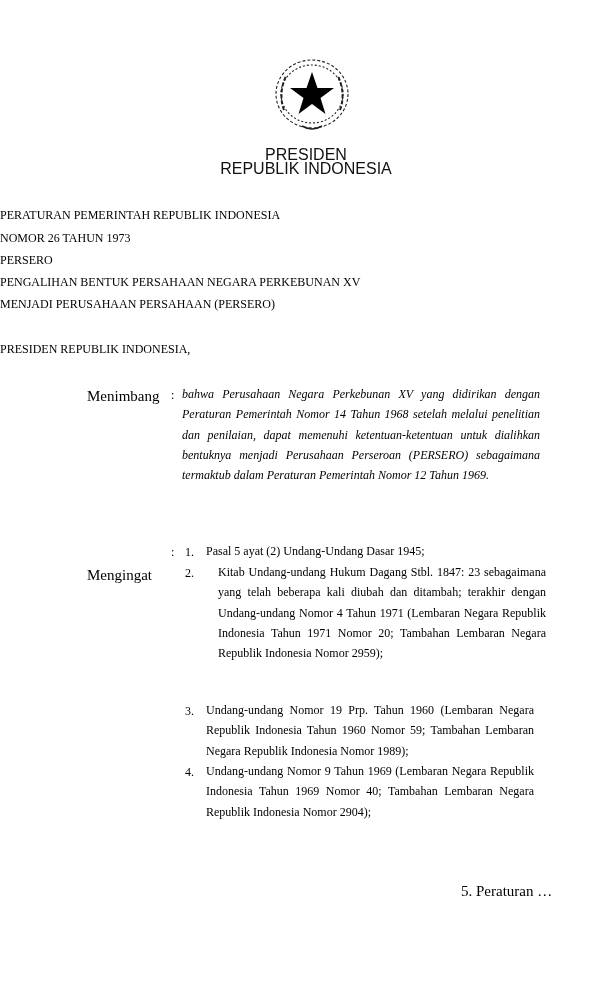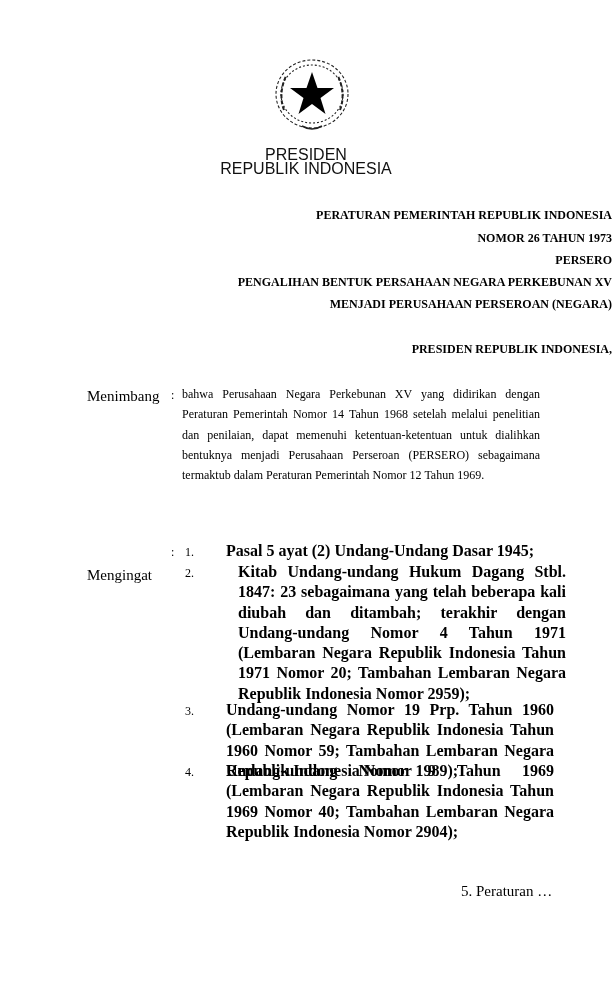--- a/index.html
+++ b/index.html
@@ -1,29 +1,29 @@
 <!DOCTYPE html>
 <html><head>
 <meta charset="utf-8">
 <style>
   html, body { margin:0; padding:0; background:#ffffff; }
   body { width:612px; height:1008px; position:relative; overflow:hidden;
          font-family:"Liberation Serif", serif; color:#000; }
   .emblem { position:absolute; left:272px; top:58px; width:80px; height:76px; }
   .pres { position:absolute; left:0; width:612px; text-align:center;
           font-family:"Liberation Sans", sans-serif; font-size:16px; color:#111; }
-  .title { position:absolute; left:0; width:612px; text-align:right;
-           font-weight:bold; font-size:12px; }
+  .title { position:absolute; left:0; width:612px; text-align:left;
+           font-weight:normal; font-size:12px; }
   .label { position:absolute; left:87px; font-size:15px; }
   .colon { position:absolute; left:171px; font-size:12px; }
   .para { position:absolute; left:182px; width:358px; font-size:12px;
           line-height:20.3px; text-align:justify; }
   .num { position:absolute; left:185px; font-size:12px; }
-  .item { position:absolute; left:226px; width:328px; font-size:16px;
-          line-height:20.3px; text-align:justify;font-weight:bold; }
+  .item { position:absolute; left:206px; width:328px; font-size:12px;
+          line-height:20.3px; text-align:justify; }
   .cont { position:absolute; left:461px; top:883px; font-size:15px; }
 </style>
 </head>
 <body>
 
 <svg class="emblem" viewBox="0 0 80 76">
   <g fill="none" stroke="#222" stroke-width="1.1">
     <ellipse cx="40" cy="36" rx="36" ry="34" stroke-dasharray="3 2"></ellipse>
     <ellipse cx="40" cy="36" rx="31" ry="29" stroke-dasharray="2 2"></ellipse>
     <path d="M12 52 Q6 36 14 18" stroke-width="2" stroke-dasharray="4 2"></path>
@@ -33,26 +33,26 @@
   <polygon points="40,14 45.5,30 62,30 48.5,40 53.5,56 40,46 26.5,56 31.5,40 18,30 34.5,30" fill="#000"></polygon>
 </svg>
 
 <div class="pres" style="top:146px;">PRESIDEN</div>
 <div class="pres" style="top:160px;">REPUBLIK INDONESIA</div>
 
 <div class="title" style="top:208px;">PERATURAN PEMERINTAH REPUBLIK INDONESIA</div>
 <div class="title" style="top:231px;">NOMOR 26 TAHUN 1973</div>
 <div class="title" style="top:253px;">PERSERO</div>
 <div class="title" style="top:275px;">PENGALIHAN BENTUK PERSAHAAN NEGARA PERKEBUNAN XV</div>
-<div class="title" style="top:297px;">MENJADI PERUSAHAAN PERSEROAN (NEGARA)</div>
+<div class="title" style="top:297px;">MENJADI PERUSAHAAN PERSAHAAN (PERSERO)</div>
 <div class="title" style="top:342px;">PRESIDEN REPUBLIK INDONESIA,</div>
 
 <div class="label" style="top:388px;">Menimbang</div>
 <div class="colon" style="top:388px;">:</div>
-<div class="para" style="top:384px;">bahwa Perusahaan Negara Perkebunan XV yang didirikan dengan Peraturan Pemerintah  Nomor 14 Tahun 1968 setelah melalui penelitian dan penilaian, dapat memenuhi ketentuan-ketentuan untuk dialihkan bentuknya menjadi Perusahaan Perseroan (PERSERO) sebagaimana termaktub dalam Peraturan Pemerintah Nomor 12 Tahun 1969.</div>
+<div class="para" style="top:384px;font-style:italic;">bahwa Perusahaan Negara Perkebunan XV yang didirikan dengan Peraturan Pemerintah  Nomor 14 Tahun 1968 setelah melalui penelitian dan penilaian, dapat memenuhi ketentuan-ketentuan untuk dialihkan bentuknya menjadi Perusahaan Perseroan (PERSERO) sebagaimana termaktub dalam Peraturan Pemerintah Nomor 12 Tahun 1969.</div>
 
 <div class="label" style="top:567px;">Mengingat</div>
 <div class="colon" style="top:545px;">:</div>
 
 <div class="num" style="top:545px;">1.</div>
 <div class="item" style="top:541px;">Pasal 5 ayat (2) Undang-Undang Dasar 1945;</div>
 
 <div class="num" style="top:566px;">2.</div>
 <div class="item" style="top:562px;margin-left:12px;">Kitab Undang-undang Hukum Dagang Stbl. 1847: 23 sebagaimana yang telah beberapa kali diubah dan ditambah; terakhir dengan Undang-undang  Nomor 4 Tahun 1971 (Lembaran Negara Republik Indonesia Tahun 1971 Nomor 20; Tambahan Lembaran Negara Republik Indonesia Nomor 2959);</div>
 

